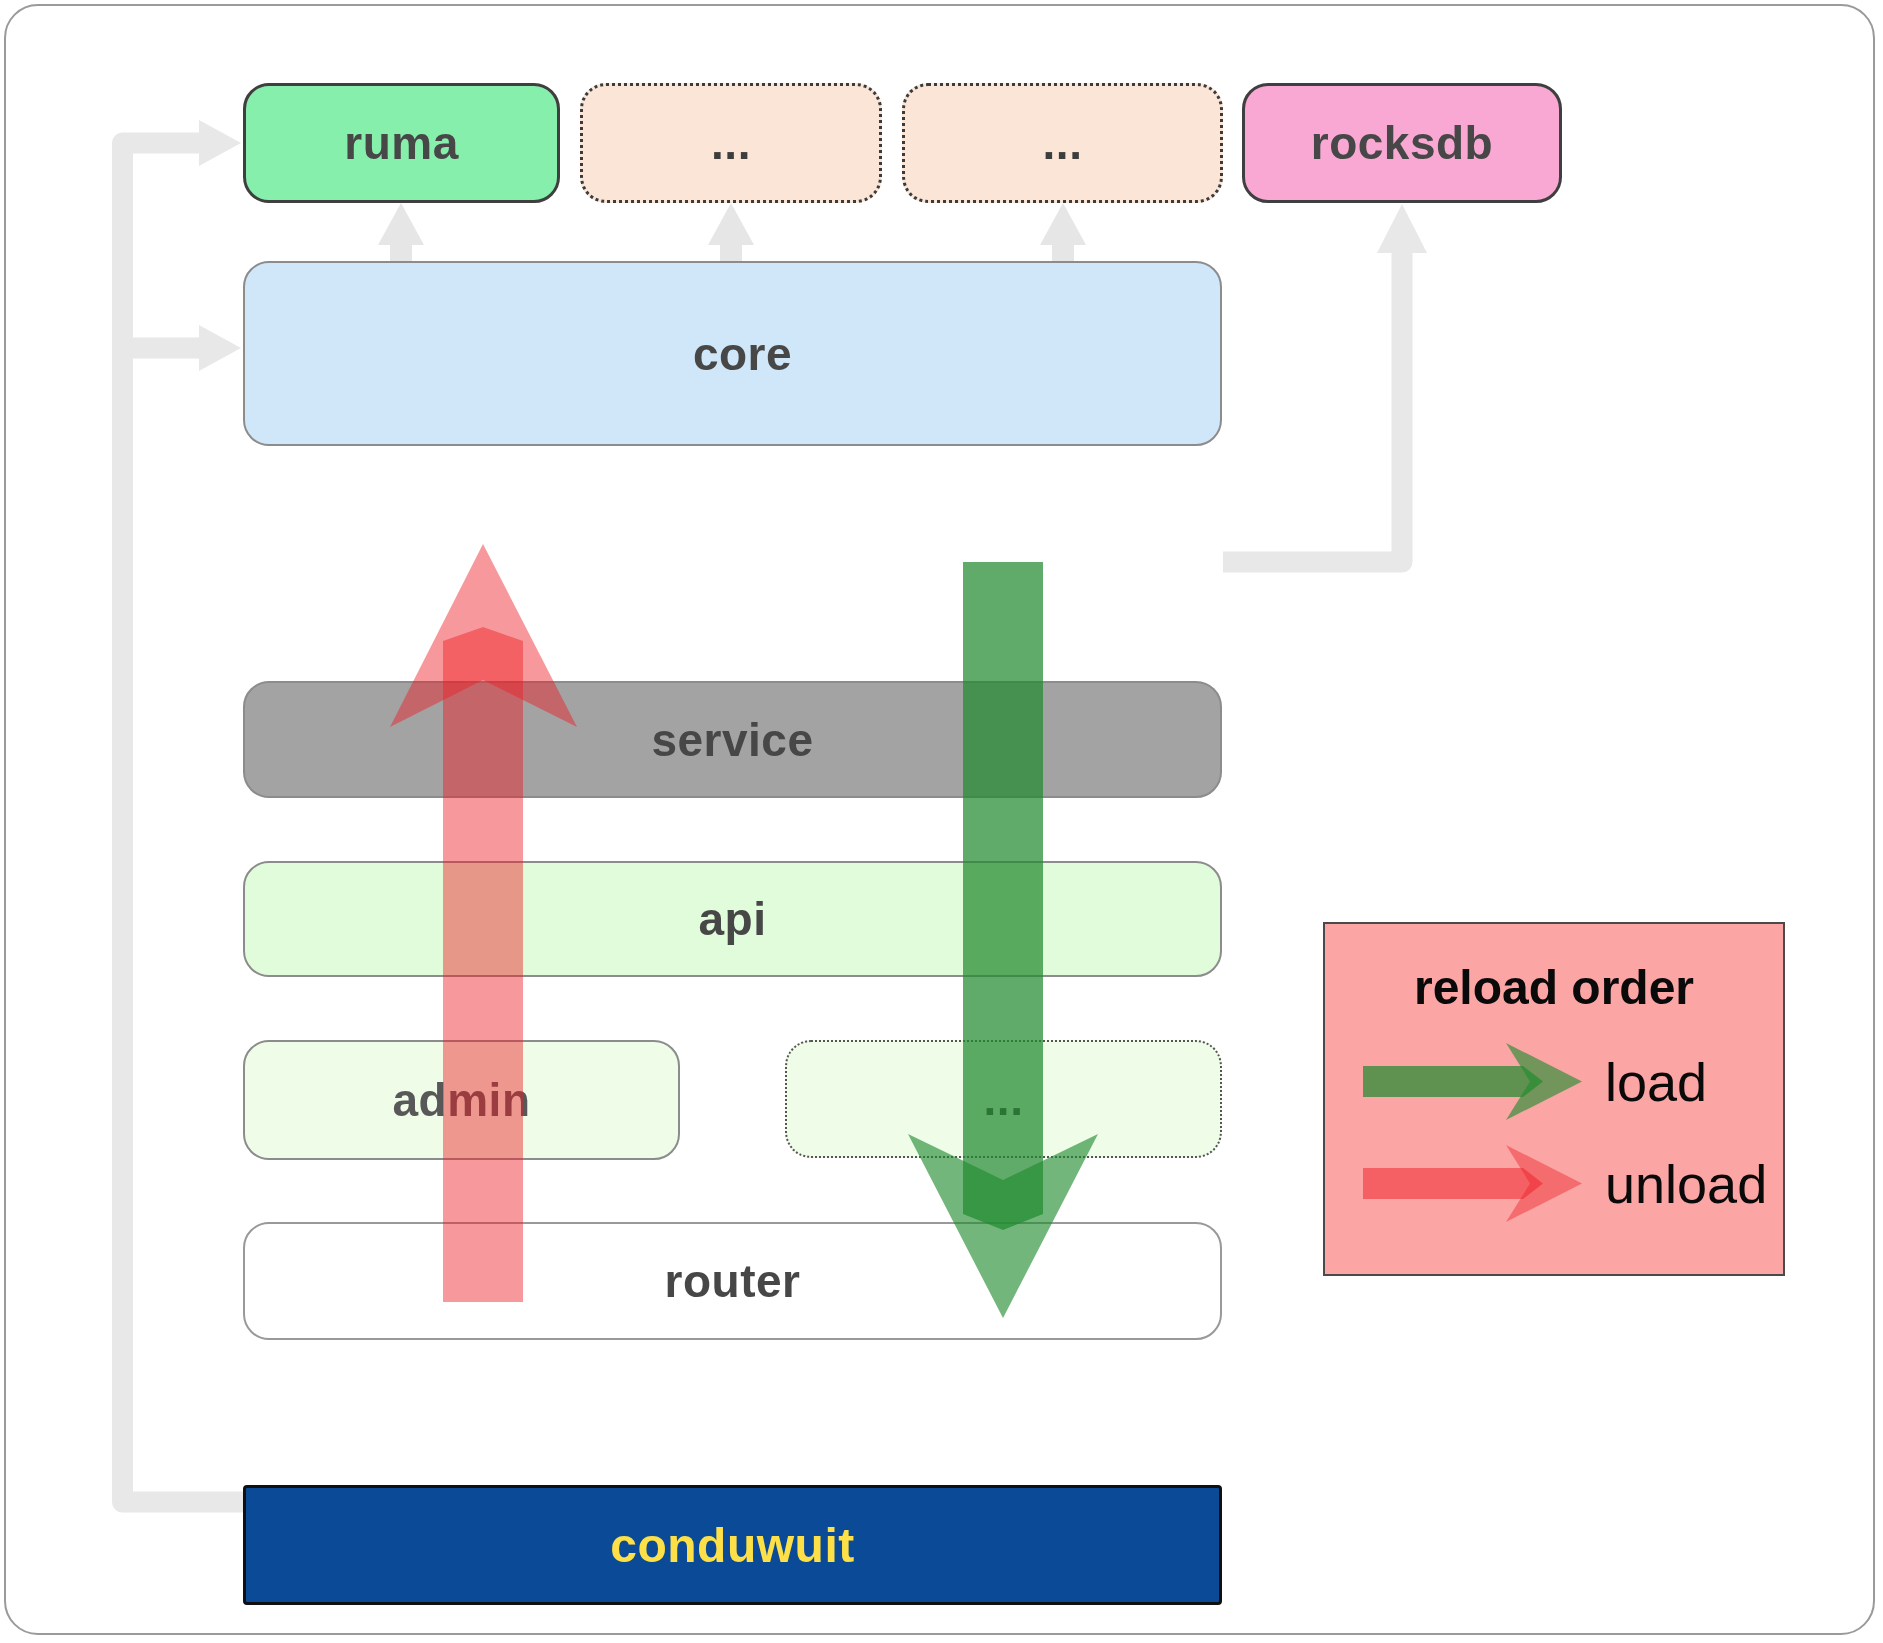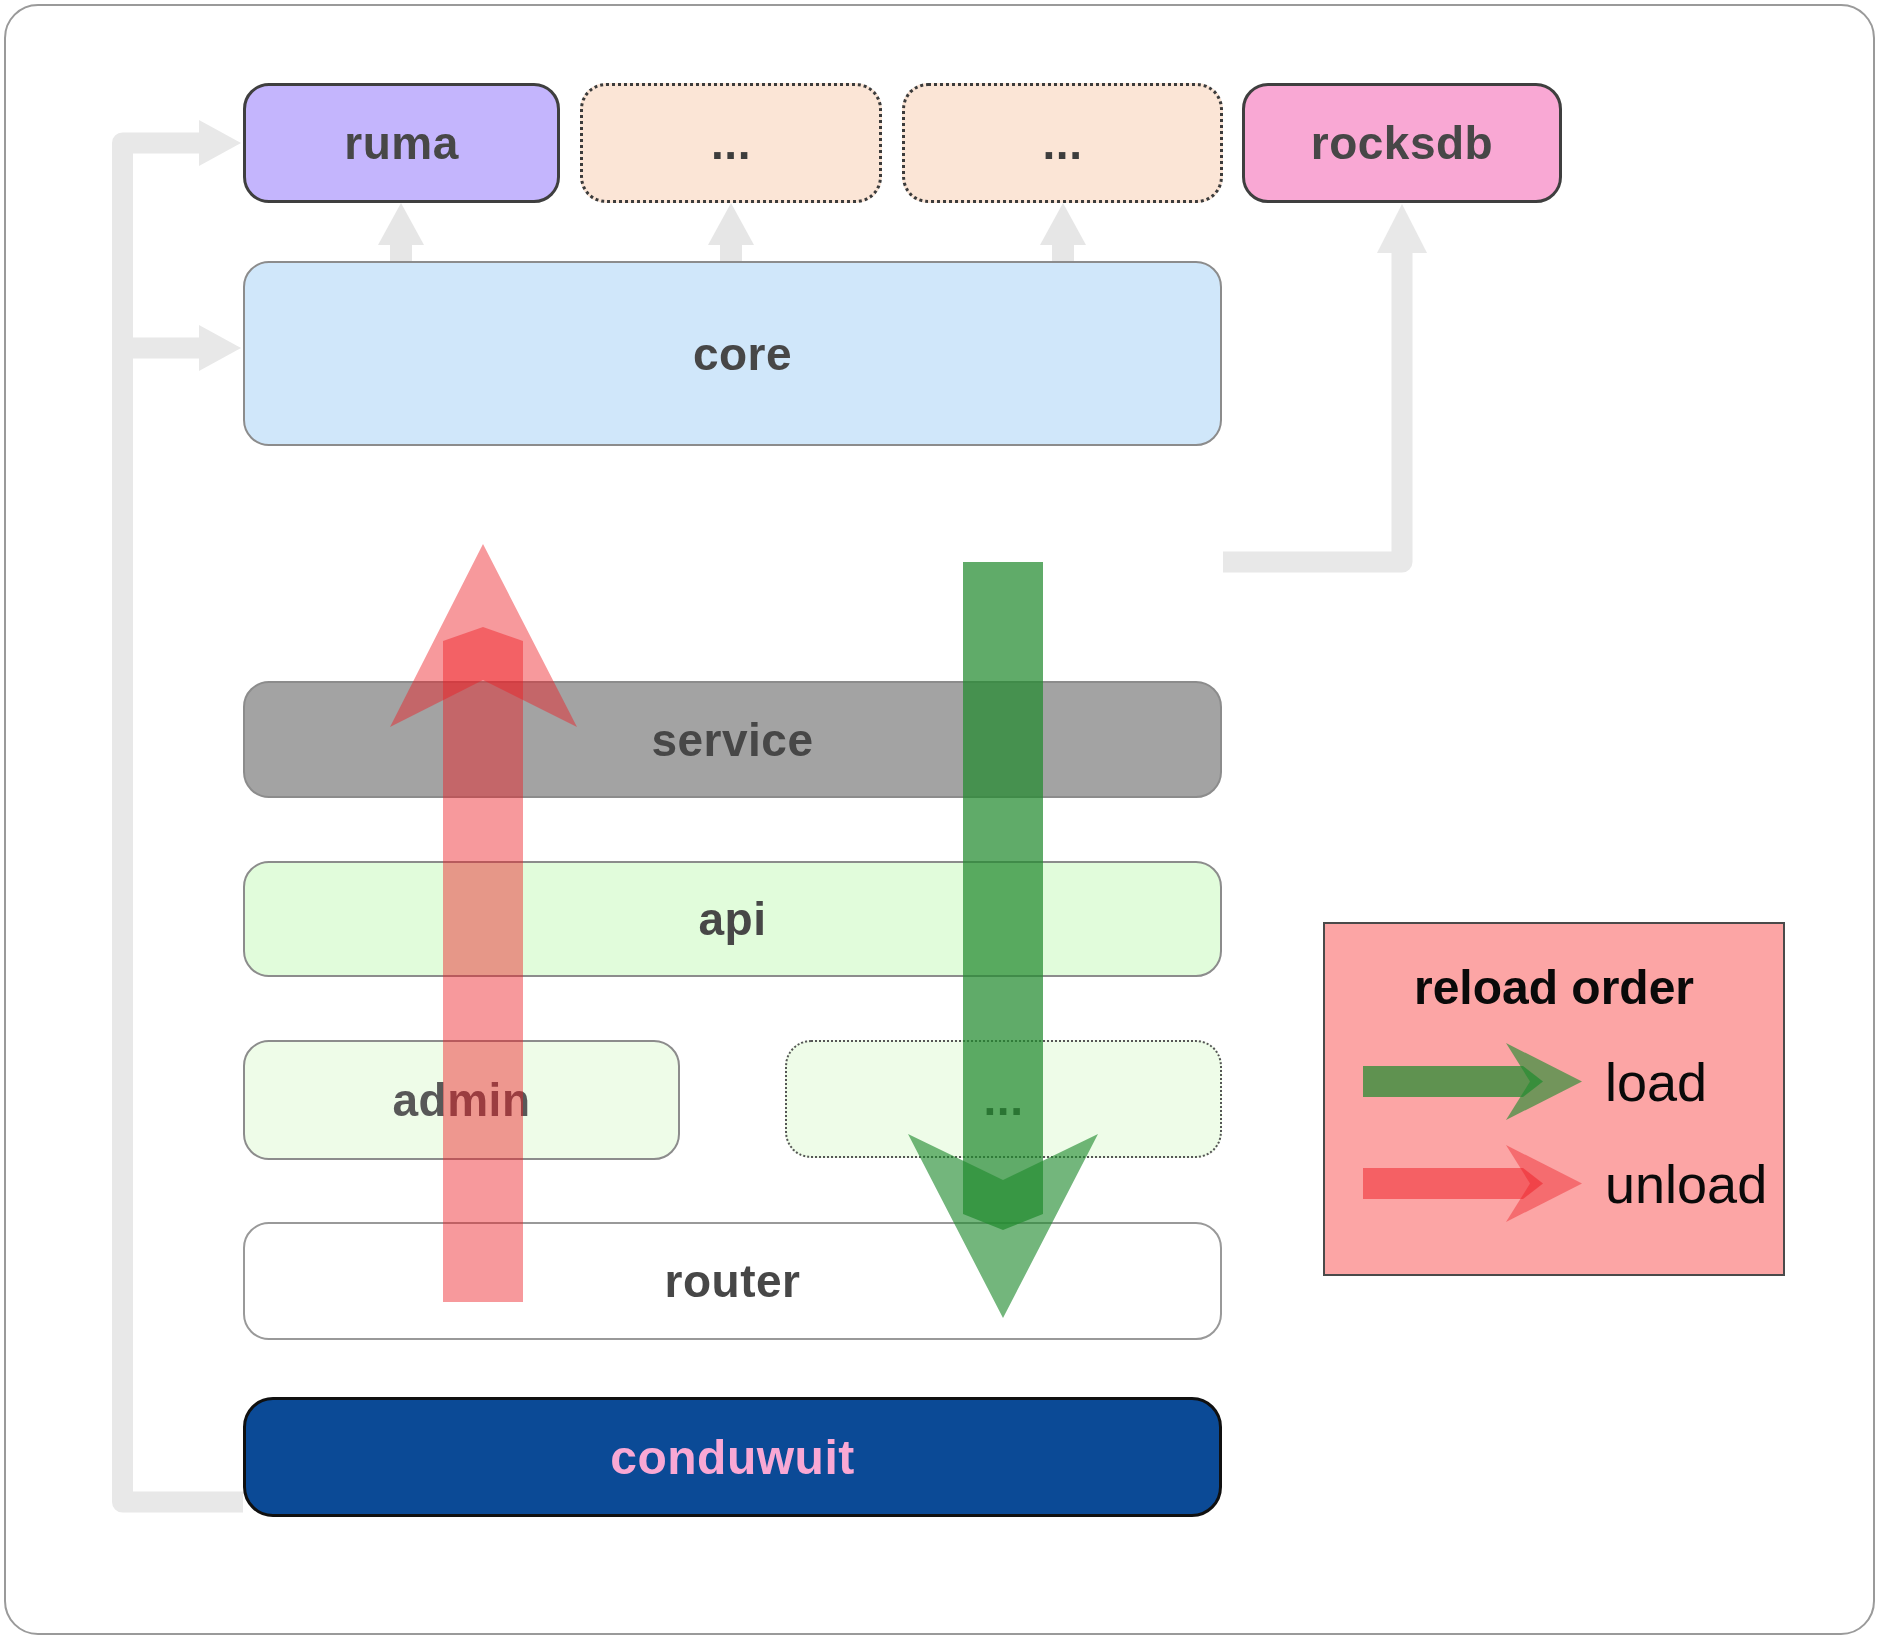--- a/index.html
+++ b/index.html
@@ -6,34 +6,34 @@
   body{position:relative;width:1883px;height:1643px;font-family:"Liberation Sans",sans-serif;overflow:hidden;}
   .frame{position:absolute;left:4px;top:4px;width:1871px;height:1631px;border:2px solid #9a9a9a;border-radius:34px;box-sizing:border-box;}
   svg.layer{position:absolute;left:0;top:0;width:1883px;height:1643px;}
   #gray-layer{z-index:1;}
   #boxes-layer{position:absolute;left:0;top:0;width:100%;height:100%;z-index:2;}
   #flow-layer{z-index:3;pointer-events:none;}
   .box{position:absolute;display:flex;align-items:center;justify-content:center;box-sizing:border-box;
        border-radius:26px;font-size:46px;font-weight:600;color:#474747;letter-spacing:0.5px;}
   .dots{font-weight:700;color:#3d3d3d;}
   
-  .b-ruma    {left:243px;top:83px;width:317px;height:120px;background:#c4b5fd;border:3px solid #3f3f3f;}
+  .b-ruma    {left:243px;top:83px;width:317px;height:120px;background:#86efac;border:3px solid #3f3f3f;}
   .b-dotted1 {left:580px;top:83px;width:302px;height:120px;background:#fbe5d6;border:3px dotted #3b3b3b;}
   .b-dotted2 {left:902px;top:83px;width:321px;height:120px;background:#fbe5d6;border:3px dotted #3b3b3b;}
   .b-rocksdb {left:1242px;top:83px;width:320px;height:120px;background:#f9a8d4;border:3px solid #3f3f3f;}
   
   .b-core    {left:243px;top:261px;width:979px;height:185px;background:#d0e7fa;border:2px solid #8c8c8c;padding-left:20px;}
   .b-database{left:243px;top:501px;width:979px;height:121px;background:#9ef798;border:2px solid #8c8c8c;}
   .b-service {left:243px;top:681px;width:979px;height:117px;background:#a3a3a3;border:2px solid #8c8c8c;}
   .b-api     {left:243px;top:861px;width:979px;height:116px;background:#e1fcdb;border:2px solid #8c8c8c;}
   .b-admin   {left:243px;top:1040px;width:437px;height:120px;background:#eefce8;border:2px solid #8c8c8c;color:#585858;}
   .b-dotted3 {left:785px;top:1040px;width:437px;height:118px;background:#eefce8;border:2px dotted #555;}
   .b-router  {left:243px;top:1222px;width:979px;height:118px;background:#ffffff;border:2px solid #999;}
-  .b-conduwuit{left:243px;top:1397px;width:979px;height:120px;background:#0b4a96;border:3px solid #101010;
-               border-radius:30px;color:#f9a8d4;font-size:48px;}
+  .b-conduwuit{left:243px;top:1485px;width:979px;height:120px;background:#0b4a96;border:3px solid #101010;
+               border-radius:4px;color:#fde047;font-size:48px;}
   
   .legend{position:absolute;left:1323px;top:922px;width:462px;height:354px;background:#fca5a5;
           border:2px solid #4a4a4a;box-sizing:border-box;z-index:2;}
   .legend-title{position:absolute;left:0;top:36px;width:100%;text-align:center;font-size:48px;font-weight:600;color:#0a0a0a;}
   .legend-row{position:absolute;left:38px;display:flex;align-items:center;height:80px;}
   .legend-row.row-load{top:118px;}
   .legend-row.row-unload{top:220px;}
   .legend-row svg{display:block;}
   .legend-label{margin-left:22px;font-size:54px;font-weight:400;color:#0a0a0a;}
 </style>

